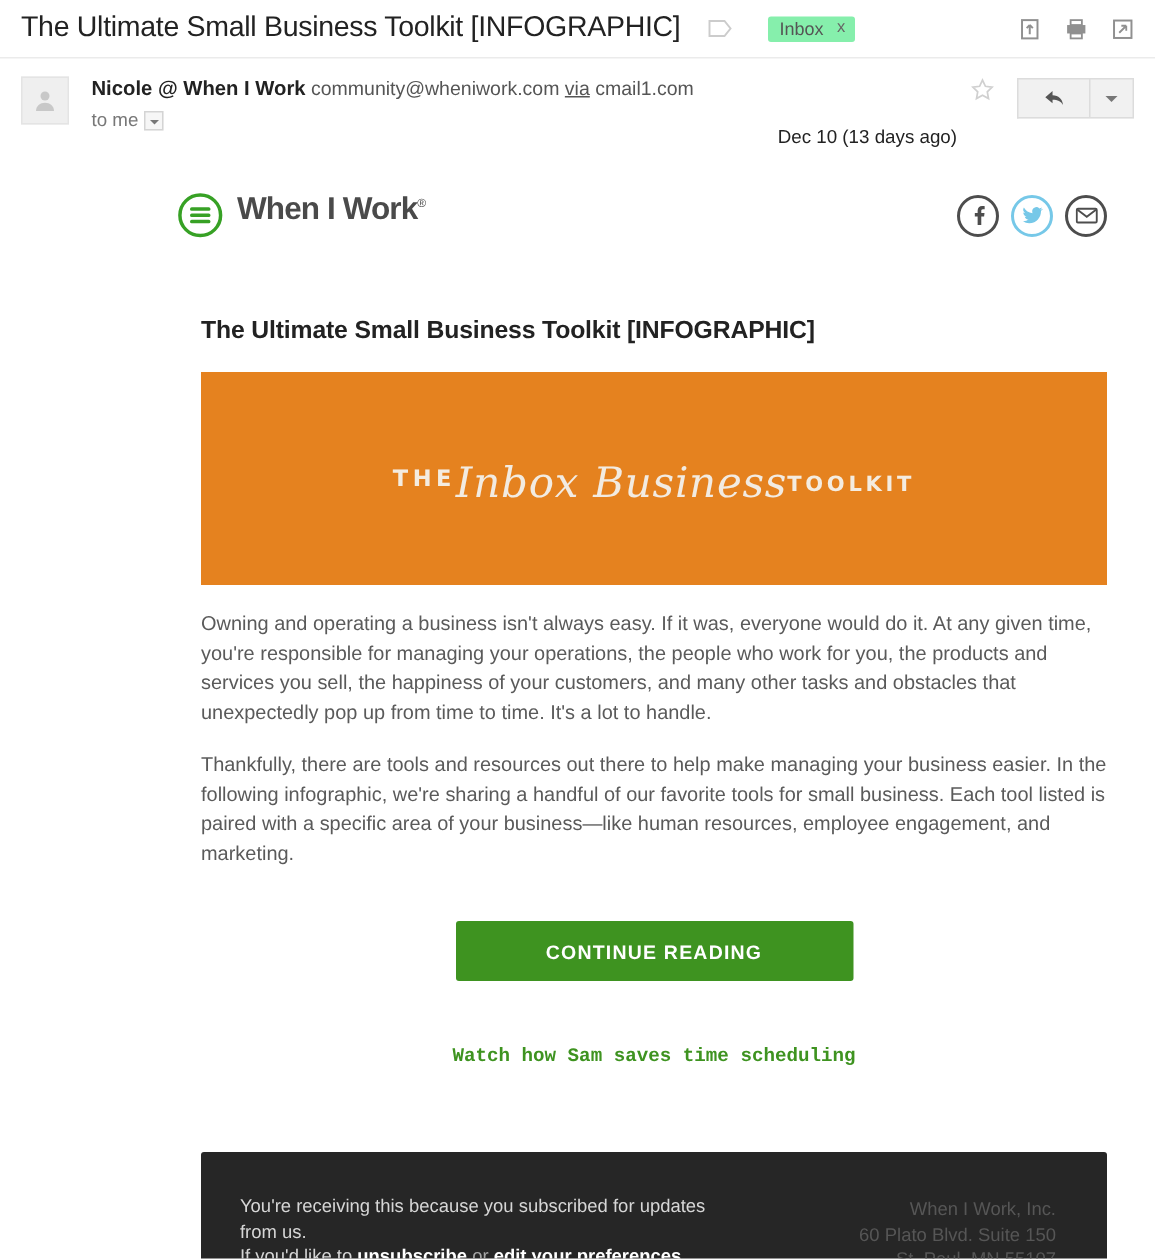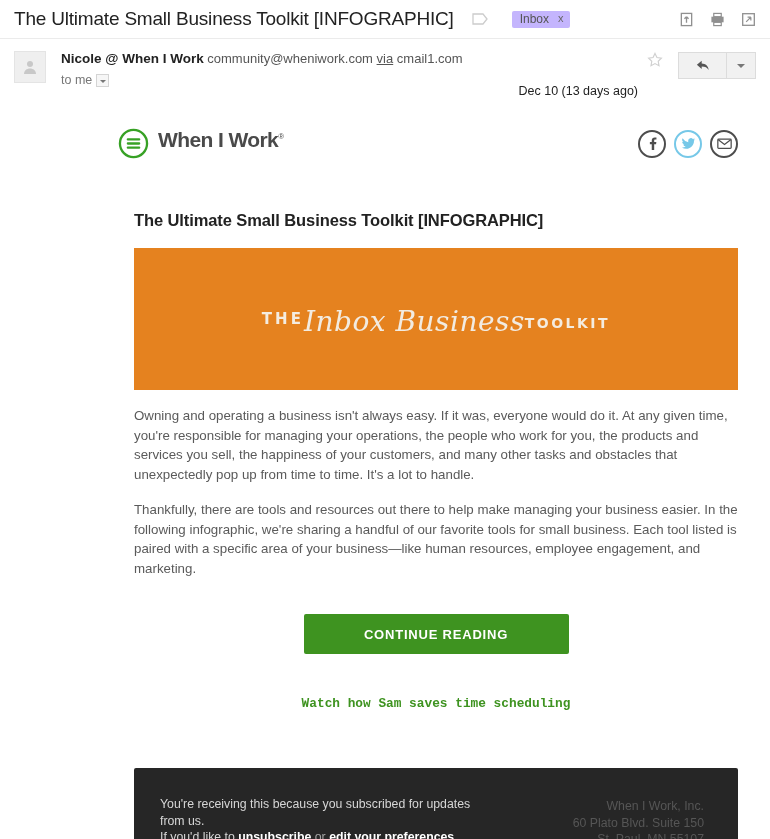--- a/index.html
+++ b/index.html
@@ -30,21 +30,21 @@
     white-space: nowrap;
   }
   .label-outline-icon {
     margin-left: 18px;
     width: 16px;
     height: 12px;
     flex: none;
   }
   .inbox-chip {
     margin-left: 24px;
-    background: #c4b5fd;
+    background: #86efac;
     color: #555555;
     font-size: 12px;
     padding: 2px 6px 3px 8px;
     border-radius: 2px;
     display: flex;
     align-items: center;
     gap: 9px;
     line-height: 1;
     white-space: nowrap;
   }

